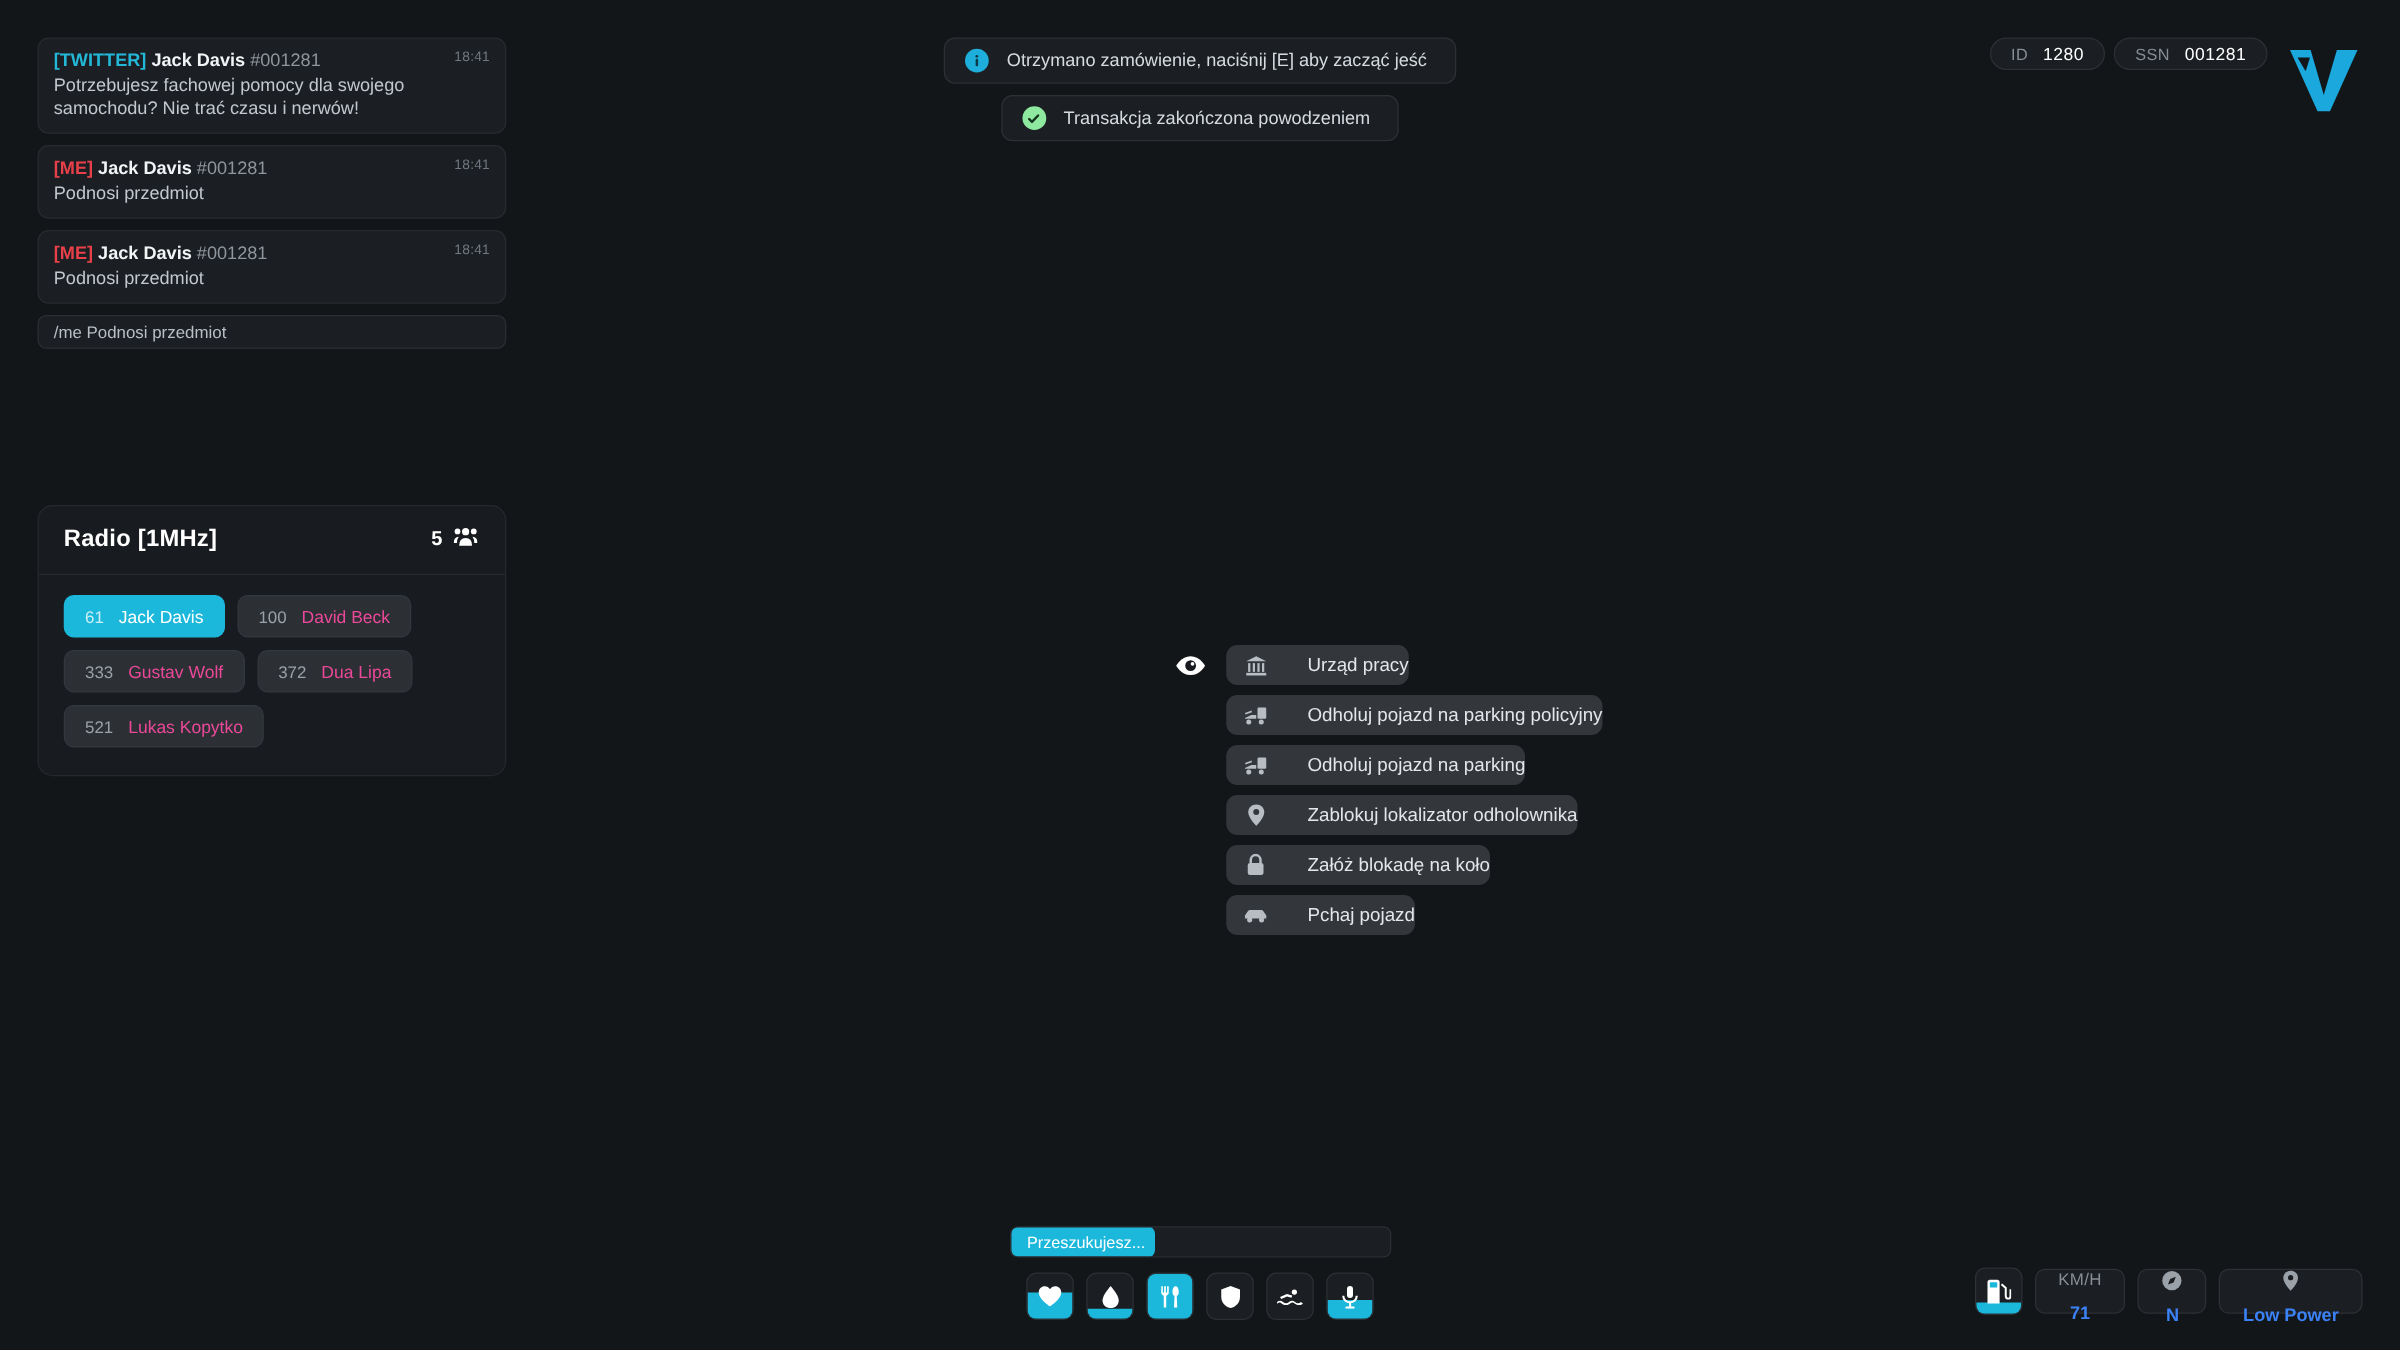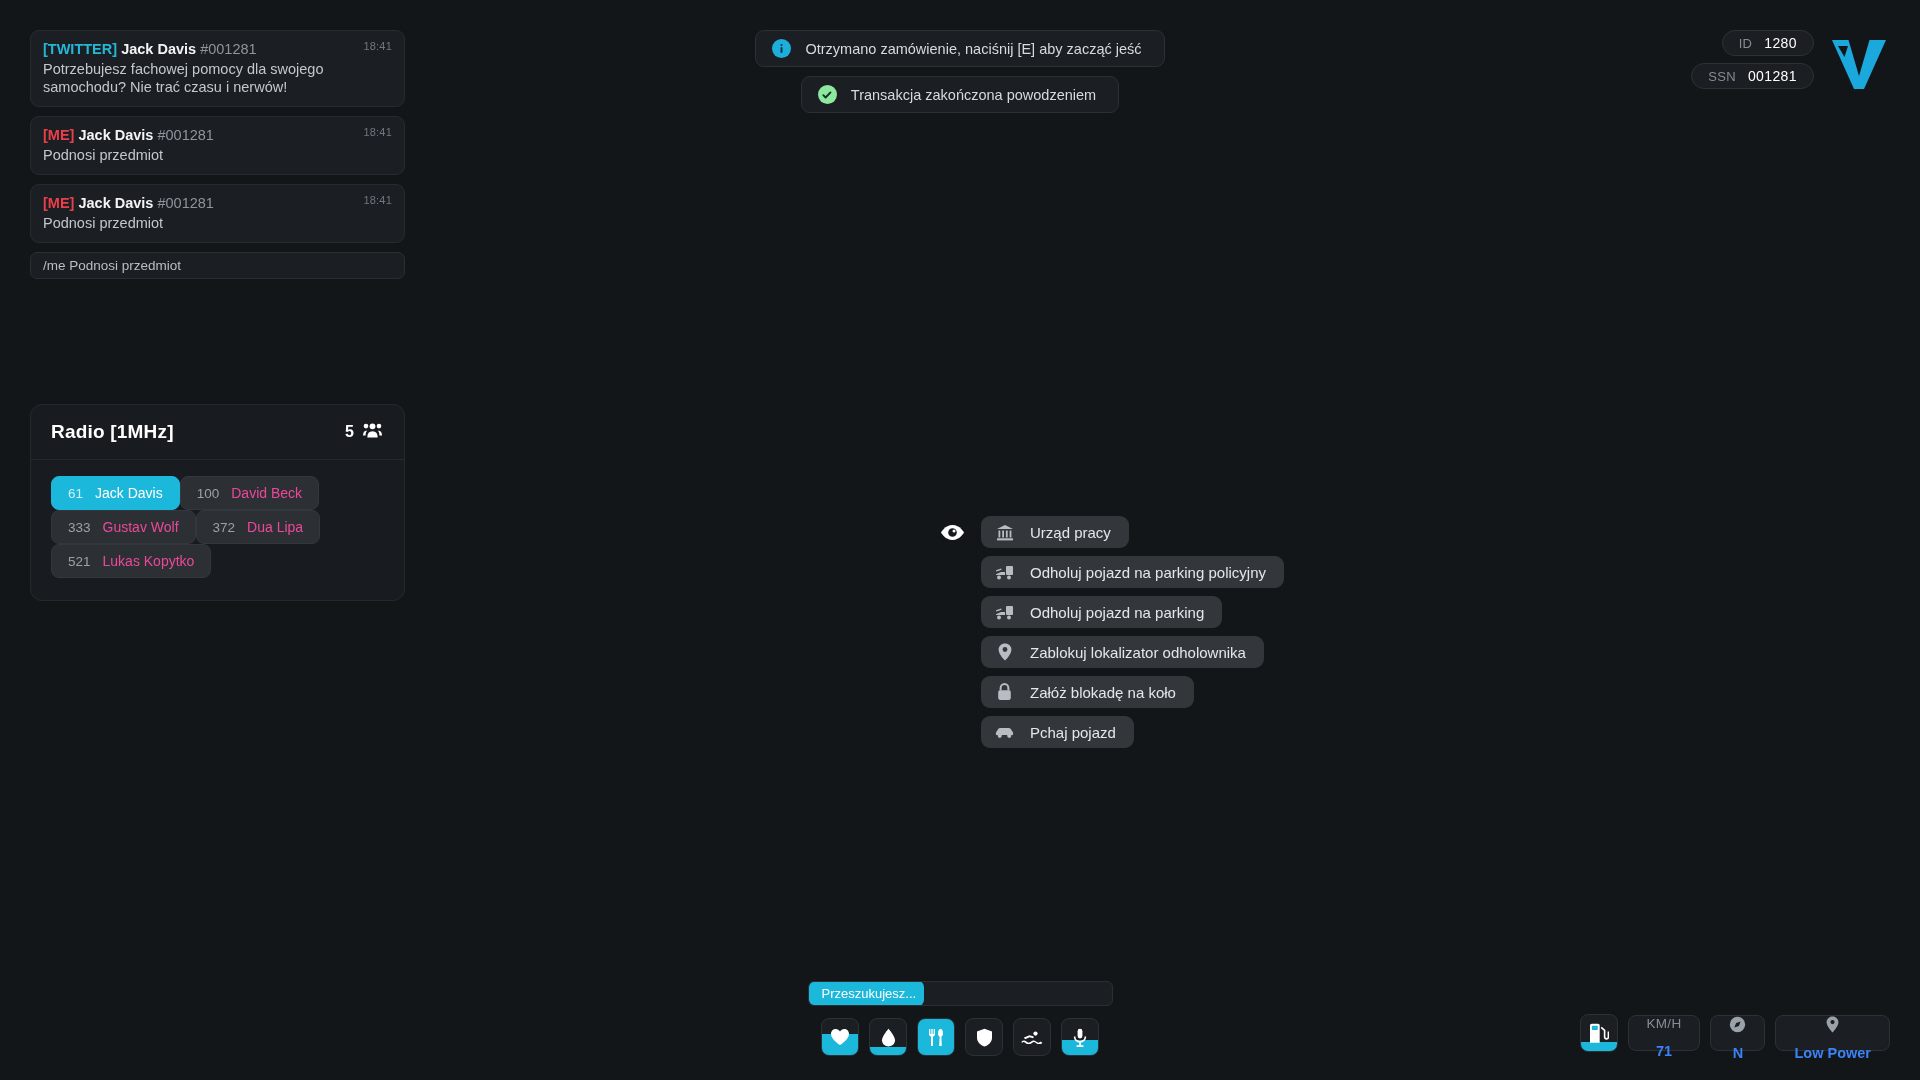--- a/index.html
+++ b/index.html
@@ -53,21 +53,21 @@
   }
   #radio-head {
     height: 55px;
     border-bottom: 1px solid #25292e;
     display: flex; align-items: center;
     padding: 0 22px 0 20px;
   }
   #radio-title { color: #fff; font-size: 19px; font-weight: bold; letter-spacing: .2px; }
   #radio-right { margin-left: auto; display: flex; align-items: center; gap: 9px; }
   #radio-count { color: #fff; font-size: 16px; font-weight: 600; }
-  #radio-body { padding: 16px 20px 22px 20px; display: flex; flex-wrap: wrap; }
+  #radio-body { padding: 16px 20px 22px 20px; display: flex; flex-wrap: wrap; gap: 10px; }
   .radio-chip {
     display: inline-flex; align-items: center; gap: 12px;
     height: 34px; padding: 0 16px;
     border-radius: 8px;
     background: #2c3035;
     border: 1px solid #33383e;
     white-space: nowrap;
   }
   .radio-chip.active { background: #1cb8db; border-color: #1cb8db; }
   .radio-chip .ch { font-size: 13.5px; color: #9aa1a8; }
@@ -92,25 +92,25 @@
   .nicon { width: 19px; height: 19px; border-radius: 50%; display: flex; align-items: center; justify-content: center; flex: 0 0 auto; }
   .nicon.info { background: #1eaedb; }
   .nicon.ok { background: #8ee8a0; }
   .nicon svg { display: block; }
 
   
   #ctx { position: absolute; left: 940px; top: 516px; display: flex; align-items: flex-start; gap: 16px; }
   #ctx-eye { margin-top: 8px; }
   #ctx-list { display: flex; flex-direction: column; gap: 8px; align-items: flex-start; }
   .ctx-item {
-    display: inline-flex; align-items: center; gap: 16px;
+    display: inline-flex; align-items: center; gap: 32px;
     background: #33373c;
     border-radius: 9px;
     height: 32px;
-    padding: 0 18px 0 14px;
+    padding: 0 0 0 14px;
     white-space: nowrap;
   }
   .ctx-item span.lbl { color: #e3e7eb; font-size: 15px; }
   .ctx-ico { width: 19px; height: 19px; display: flex; align-items: center; justify-content: center; flex: 0 0 auto; }
   .ctx-ico svg { display: block; fill: #b7bdc3; }
 
   
   #bottom { position: absolute; left: 0; right: 0; bottom: 24px; }
   #progress-row {
     width: 305px; margin: 0 auto;
@@ -160,21 +160,21 @@
     border: 1px solid #2d3136; border-radius: 8px;
     background: #1b1e22; overflow: hidden;
     display: flex; align-items: center; justify-content: center;
   }
   #fuel-box .fill { position: absolute; left: 0; right: 0; bottom: 0; background: #1cb8db; }
   #fuel-box .glyph { position: relative; z-index: 2; }
   #fuel-box .glyph svg { display: block; fill: #fff; }
 
   
   #idbox { position: absolute; right: 30px; top: 30px; display: flex; align-items: flex-start; gap: 14px; }
-  #id-pills { display: flex; flex-direction: column; gap: 7px; align-items: flex-end; justify-content: space-between; }
+  #id-pills { display: flex; flex-direction: row; gap: 7px; align-items: flex-end; justify-content: space-between; }
   .id-pill {
     display: inline-flex; align-items: center; gap: 12px;
     height: 26px; padding: 0 16px;
     border: 1px solid #2d3136; border-radius: 13px;
     background: #1b1e22; white-space: nowrap;
   }
   .id-pill .k { color: #868d94; font-size: 13px; letter-spacing: .3px; }
   .id-pill .v { color: #fff; font-size: 14px; font-weight: 400; letter-spacing: .4px; }
   #logo { margin-top: 2px; }
 </style>

